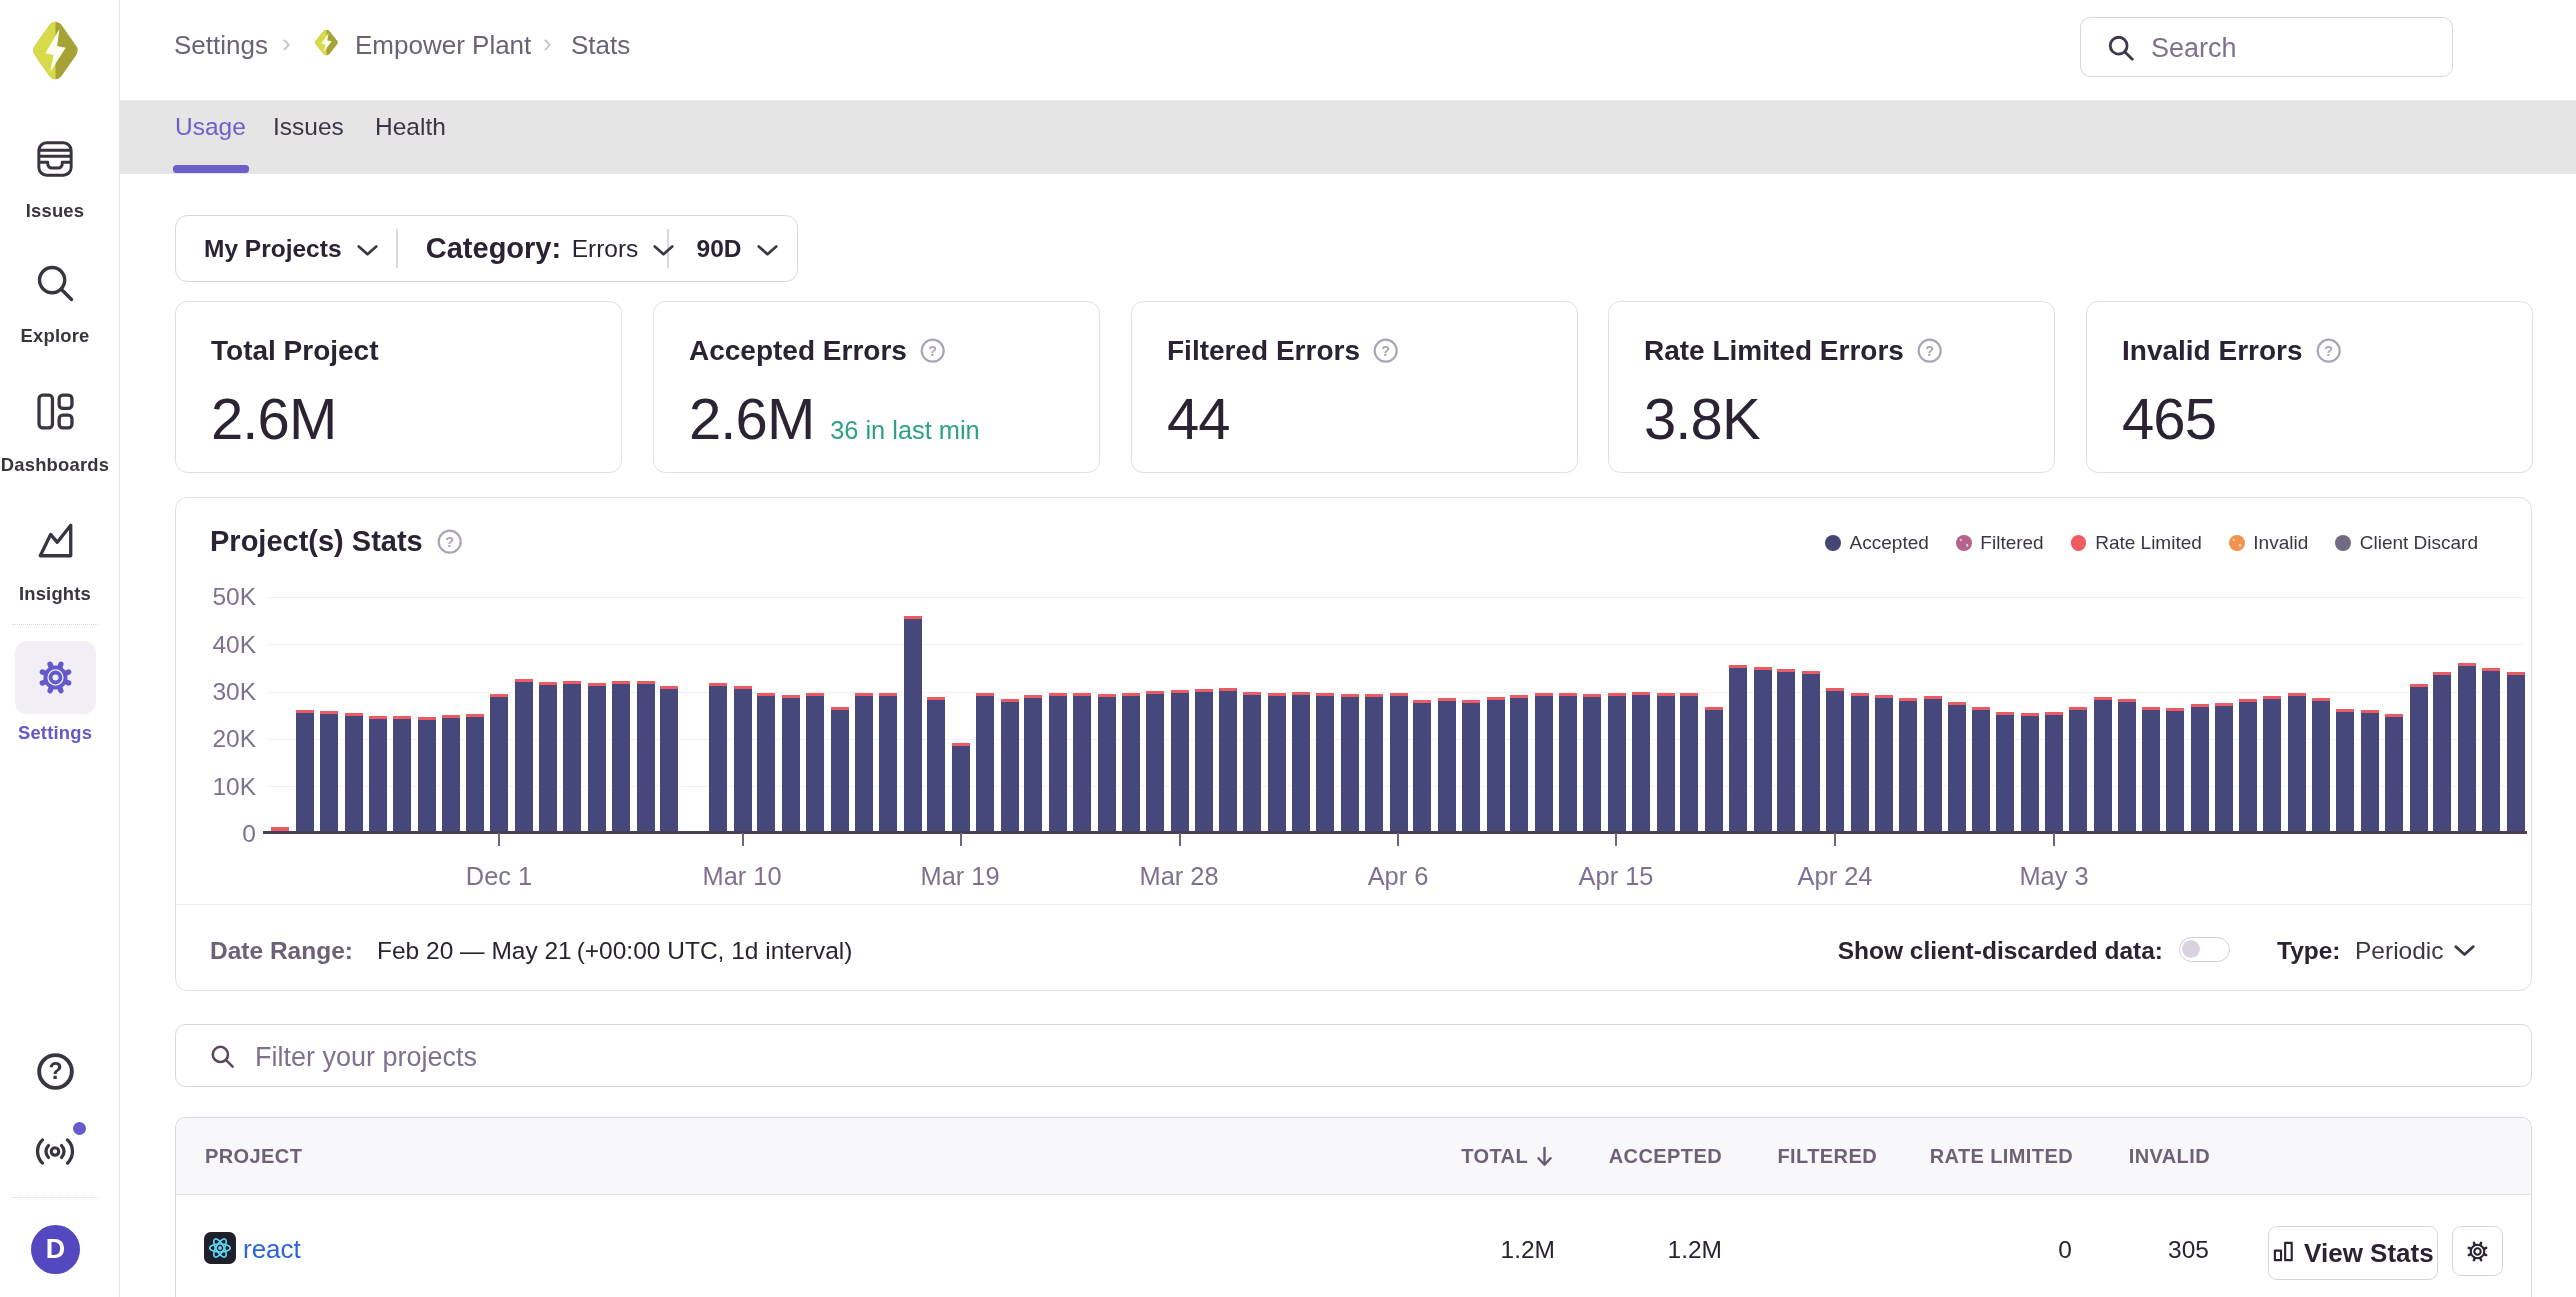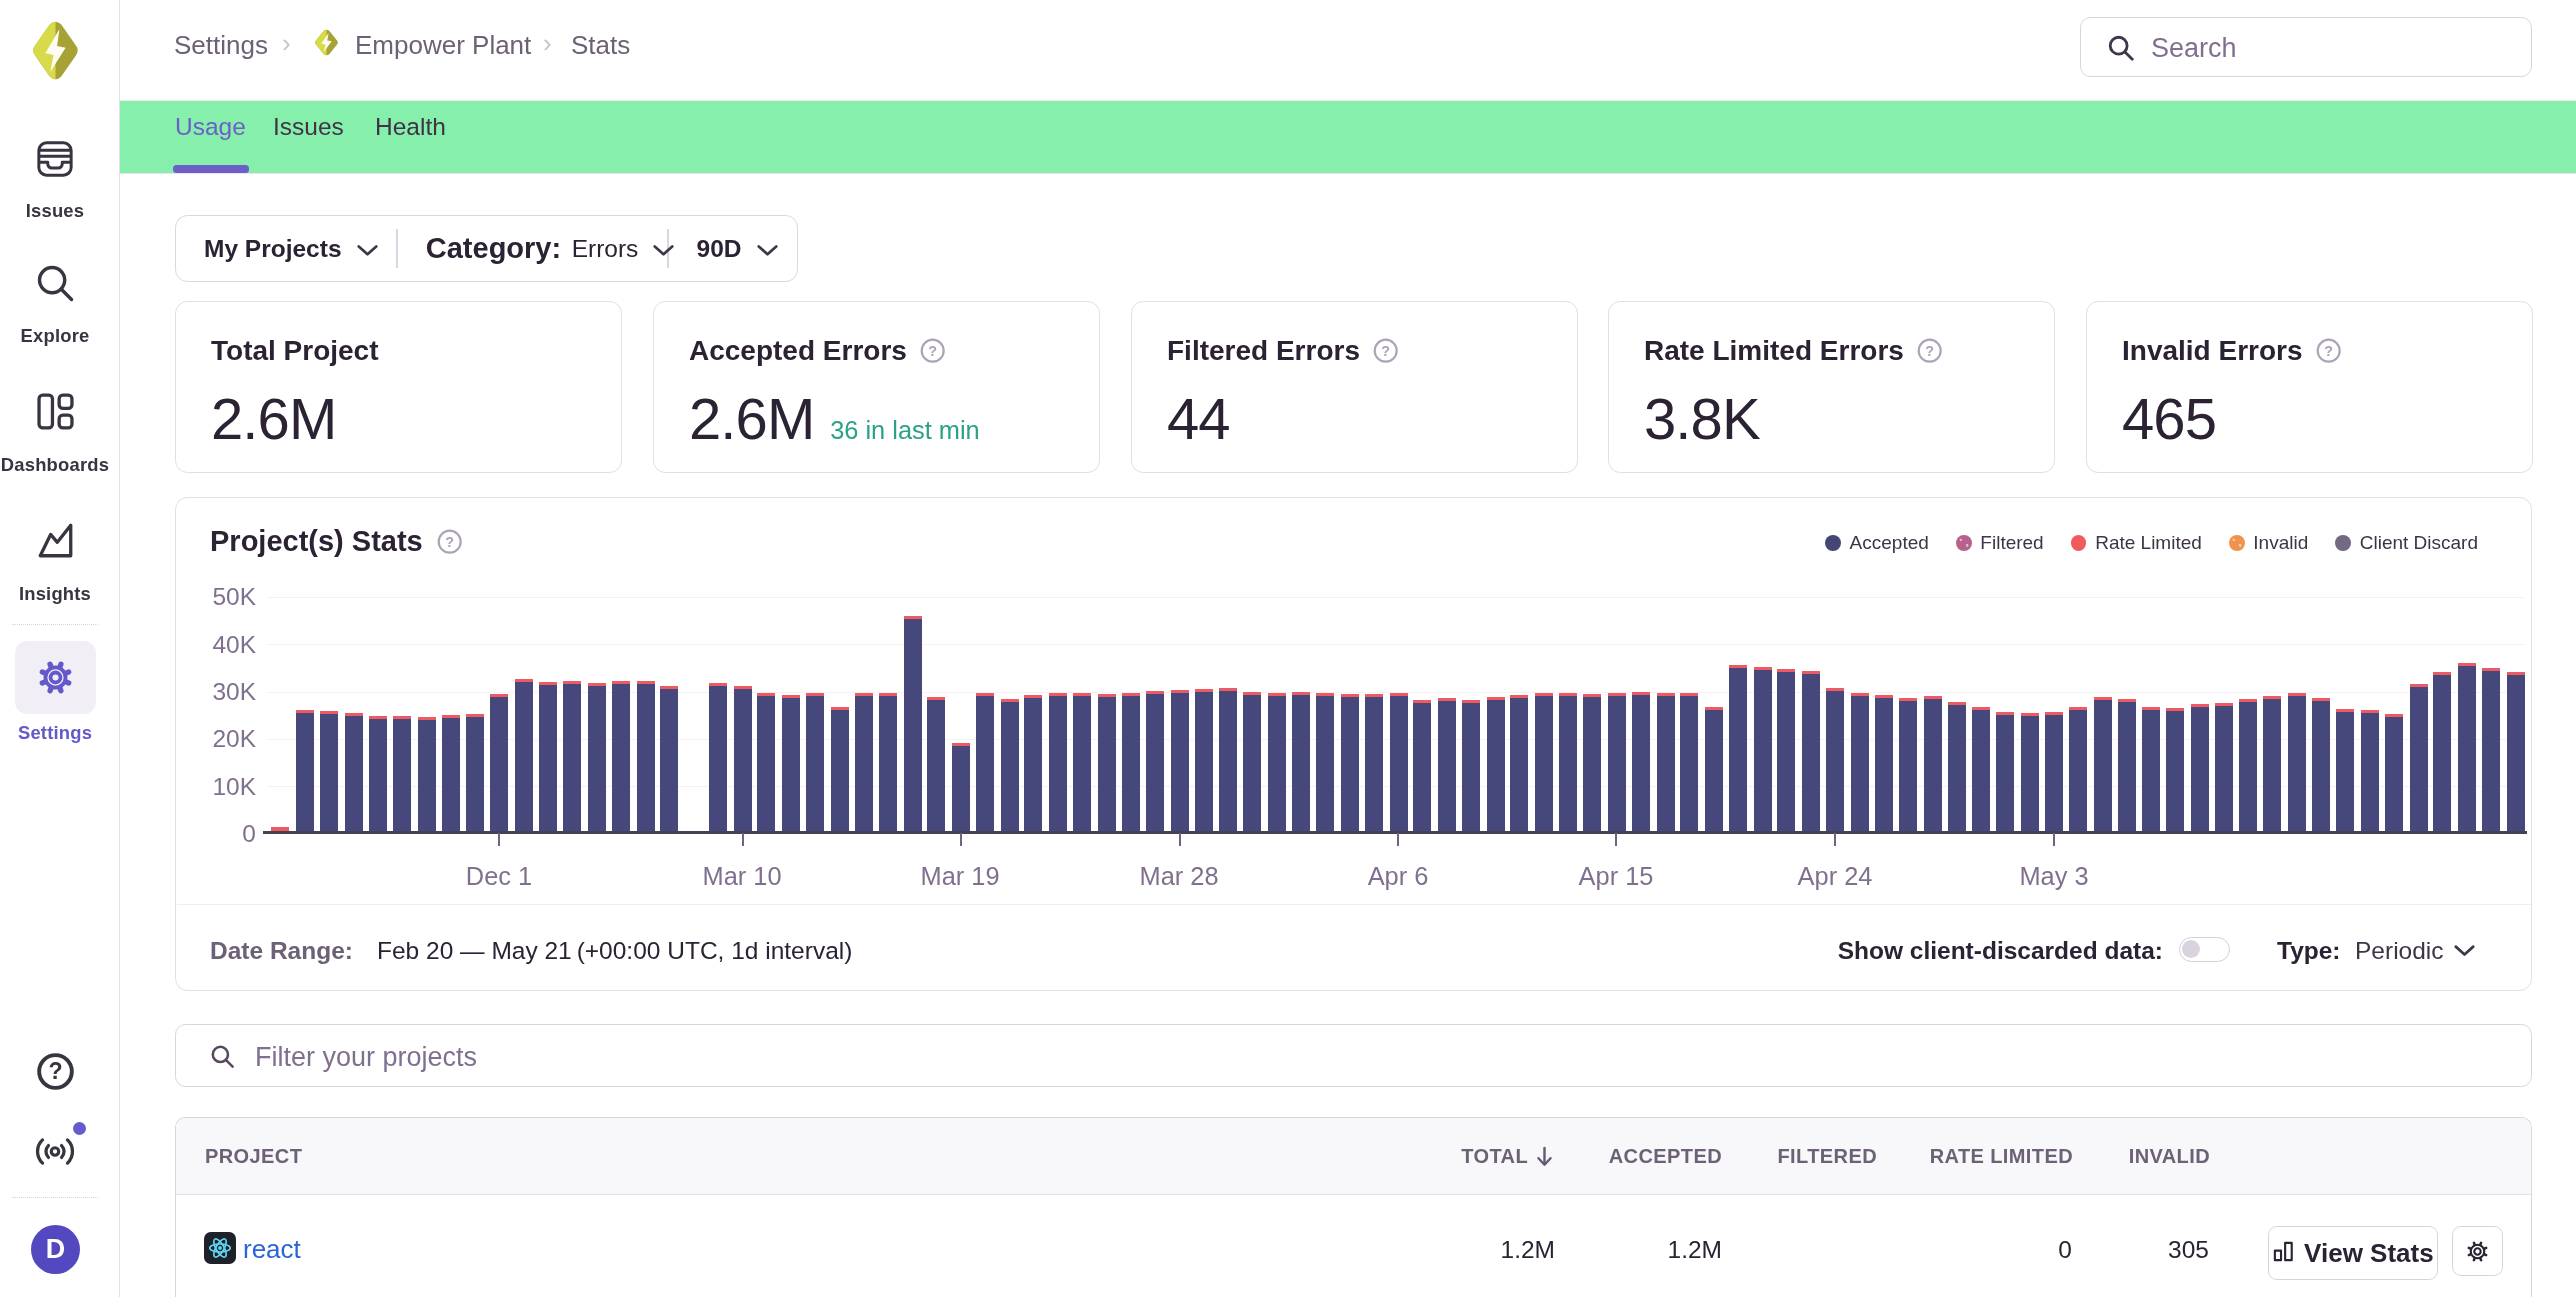--- a/index.html
+++ b/index.html
@@ -9,24 +9,24 @@
 
 
 #sidebar { position:absolute; left:0; top:0; width:120px; height:1298px; background:#fff; border-right:1.8px solid #E4E0E8; }
 .snav { position:absolute; left:0; width:110px; text-align:center; }
 .slabel { font-size:18.4px; font-weight:bold; color:#3A3340; letter-spacing:0.2px; }
 .sdiv { position:absolute; left:12.3px; width:86px; border-top:1.8px dotted #D9D3DF; }
 
 
 .crumb { position:absolute; top:30px; font-size:26px; color:#6D6176; }
 .crumbsep { position:absolute; top:28px; font-size:26px; color:#C8C1D1; }
-#searchbox { position:absolute; left:2080px; top:16.6px; width:452px; height:60px; border:1.8px solid #D9D3E0; border-radius:10.5px; background:#fff; }
-
-
-#tabband { position:absolute; left:120px; top:100px; width:2456px; height:74px; background:#86efac; border-top:1.8px solid #ECE9F0; border-bottom:1.8px solid #EAE6EC; }
+#searchbox { position:absolute; left:2080px; top:16.6px; width:373px; height:60px; border:1.8px solid #D9D3E0; border-radius:10.5px; background:#fff; }
+
+
+#tabband { position:absolute; left:120px; top:100px; width:2456px; height:74px; background:#e5e5e5; border-top:1.8px solid #ECE9F0; border-bottom:1.8px solid #EAE6EC; }
 .tab { position:absolute; top:12.3px; font-size:24.5px; color:#3E3446; }
 #underline { position:absolute; left:53px; top:64px; width:76px; height:7.9px; border-radius:3.5px; background:#6C5FC7; }
 
 
 #filterbar { position:absolute; left:175px; top:215px; width:623px; height:67px; border:1.8px solid #DCD6E2; border-radius:12.3px; background:#fff; display:flex; align-items:center; }
 .fseg { display:flex; align-items:center; height:100%; padding:0 21px 0 28px; white-space:nowrap; }
 .fdiv { width:1.8px; height:39px; background:#DCD6E2; flex-shrink:0; }
 .b { font-weight:bold; color:#2B2233;text-align:right; }
 .chev { margin-left:14px; display:inline-flex; transform:translateY(1.8px); }
 

